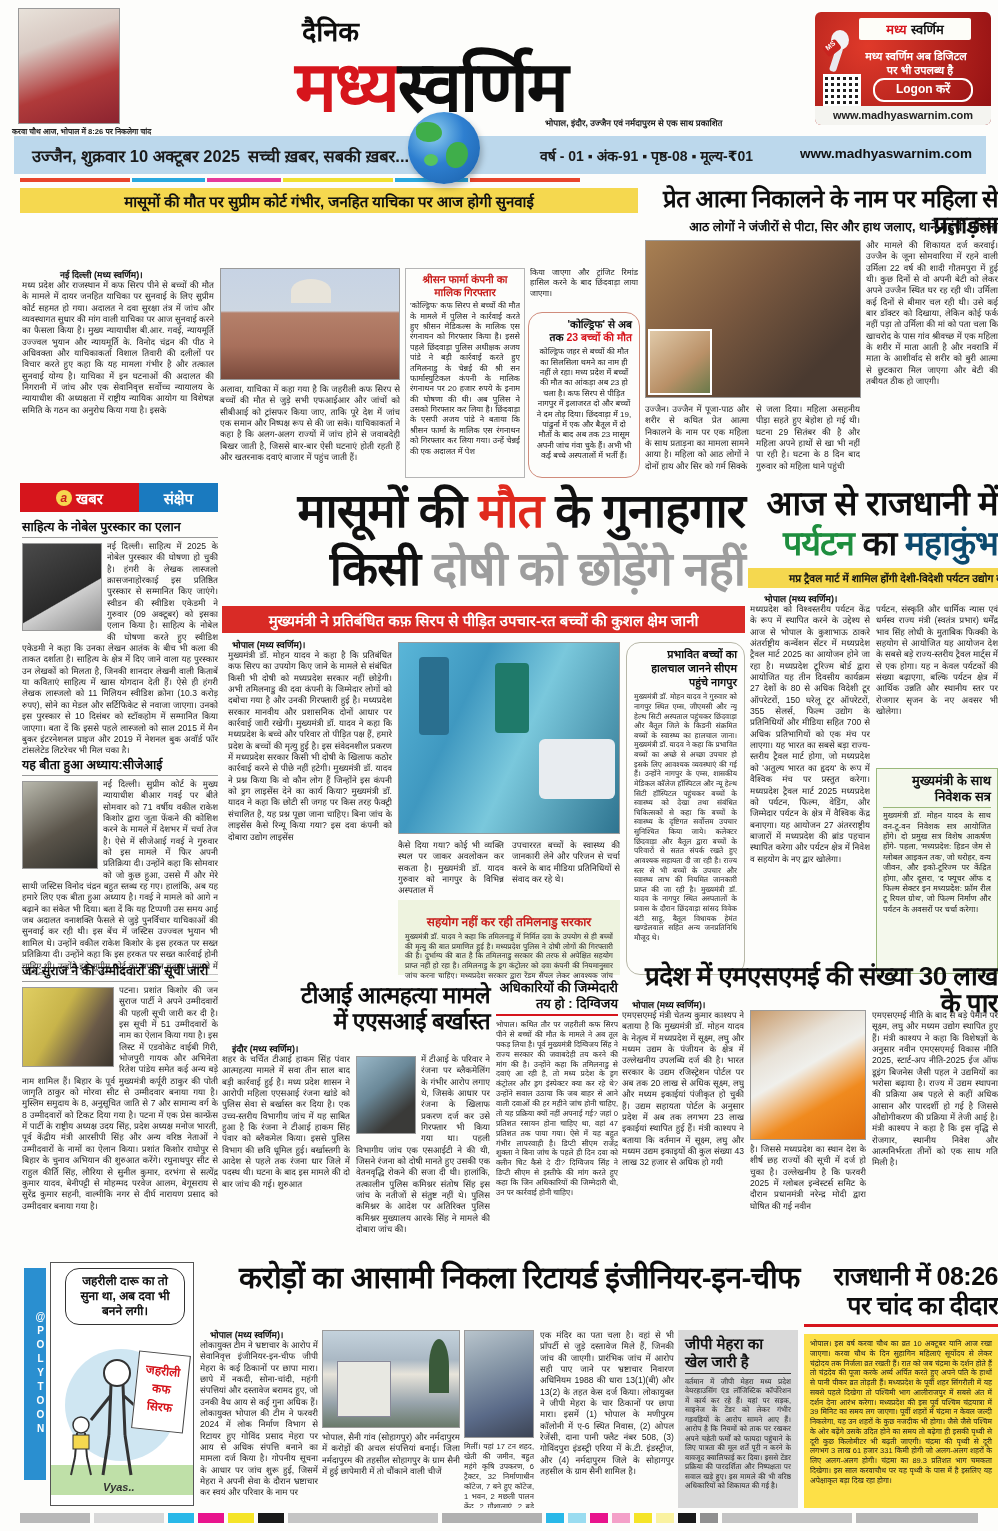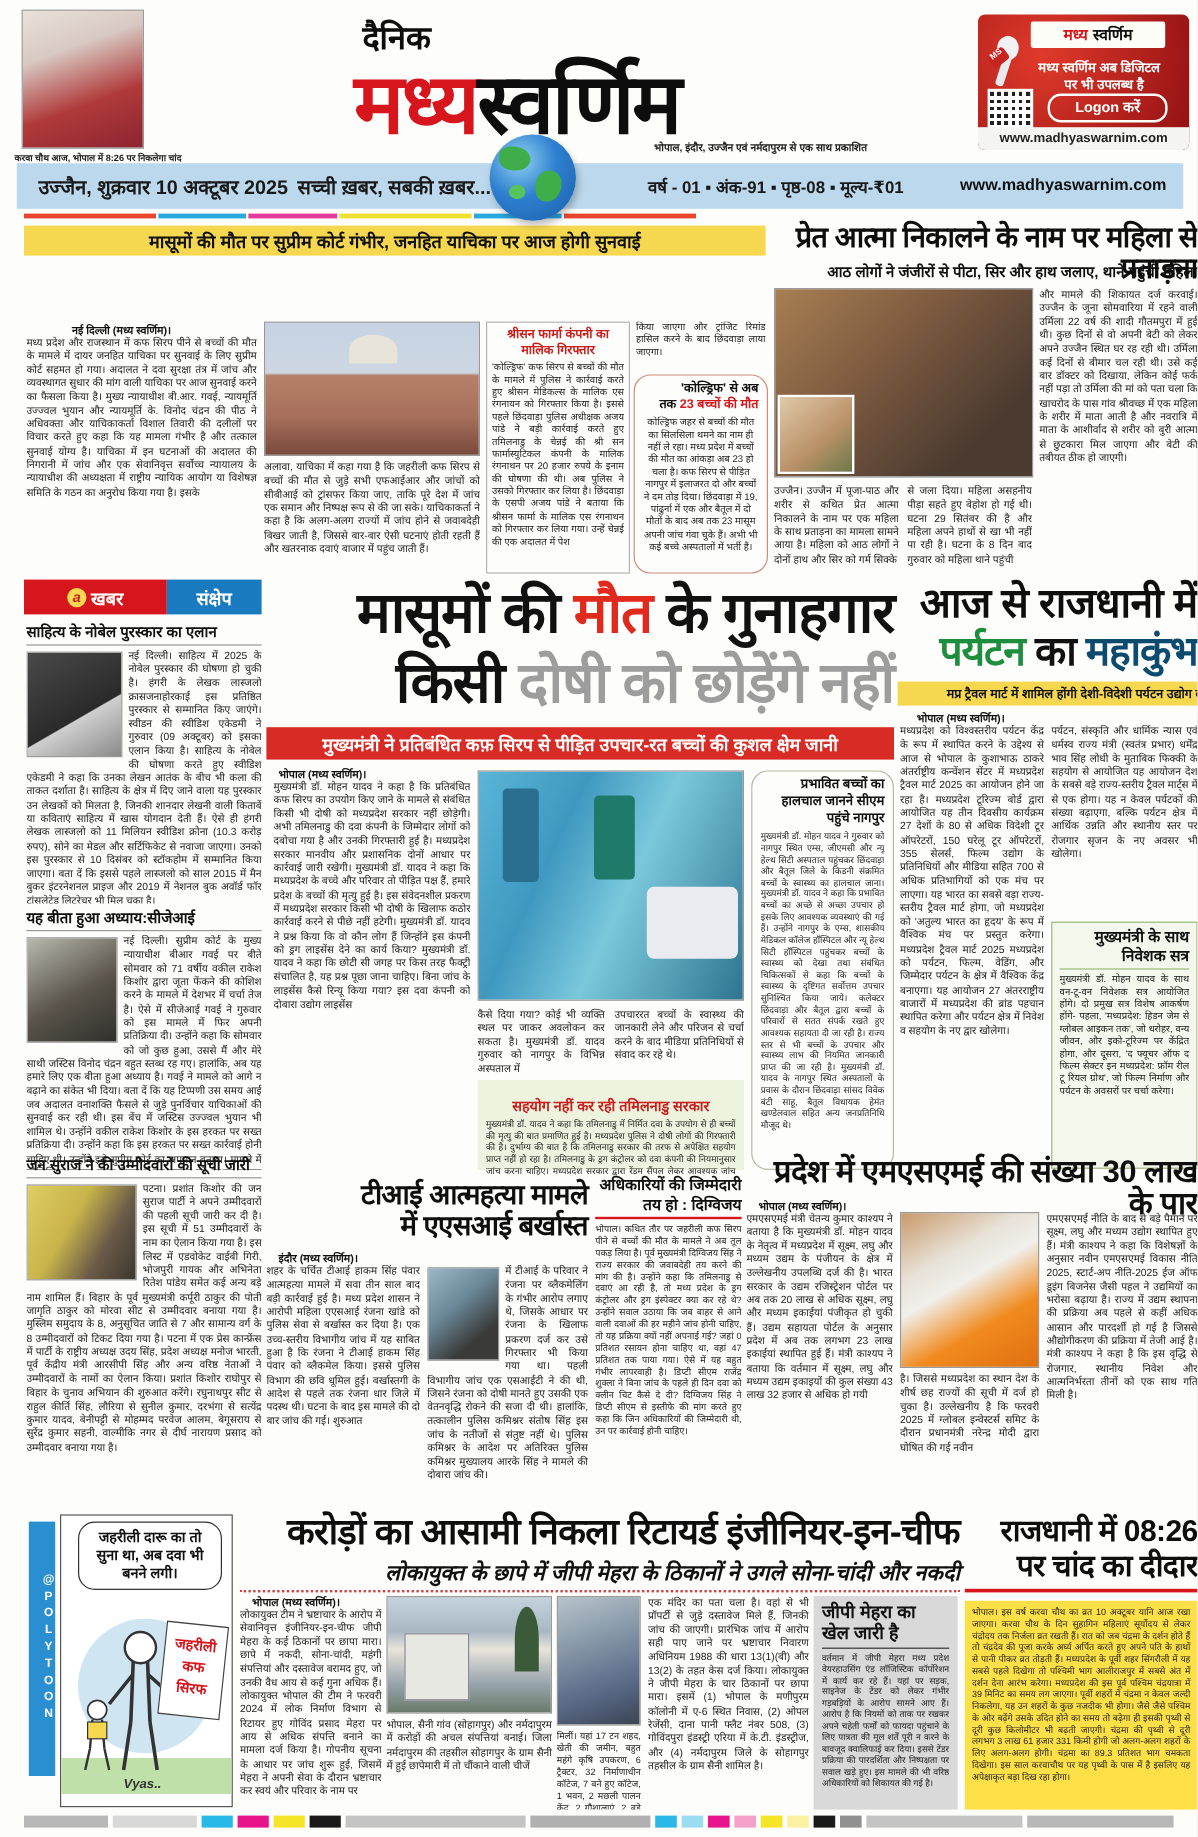--- a/index.html
+++ b/index.html
@@ -230,22 +230,20 @@
       </svg>
       <div style="position:absolute;right:6px;top:28px;width:52px;height:78px;background:#fff;border:1.5px solid #444;transform:rotate(6deg);
                   color:#d6151c;font-weight:bold;font-size:12px;text-align:center;padding-top:8px;box-sizing:border-box;line-height:1.5;">
         <span>जहरीली</span><br><span>कफ</span><br><span>सिरफ</span>
       </div>
       <div style="position:absolute;left:52px;bottom:2px;font-style:italic;font-size:11px;font-weight:bold;color:#333;">Vyas..</div>
     </div>
   </div>
 
   <div class="abs hl center" style="left:200px;top:1262px;width:600px;font-size:30px;line-height:1.05;">करोड़ों का आसामी निकला रिटायर्ड इंजीनियर-इन-चीफ</div>
-  <div class="abs center" style="left:200px;top:1298px;width:600px;font-size:18px;font-weight:bold;font-style:italic;
-              border-bottom:2px dotted #c44;padding-bottom:3px;">लोकायुक्त के छापे में जीपी मेहरा के ठिकानों ने उगले सोना-चांदी और नकदी</div>
   <div class="abs" style="left:210px;top:1328px;width:140px;font-weight:bold;font-size:9px;">भोपाल (मध्य स्वर्णिम)।</div>
   <div class="abs col" style="left:200px;top:1340px;width:118px;height:168px;">लोकायुक्त टीम ने भ्रष्टाचार के आरोप में सेवानिवृत्त इंजीनियर-इन-चीफ जीपी मेहरा के कई ठिकानों पर छापा मारा। छापे में नकदी, सोना-चांदी, महंगी संपत्तियां और दस्तावेज बरामद हुए, जो उनकी वैध आय से कई गुना अधिक हैं। लोकायुक्त भोपाल की टीम ने फरवरी 2024 में लोक निर्माण विभाग से रिटायर हुए गोविंद प्रसाद मेहरा पर आय से अधिक संपत्ति बनाने का मामला दर्ज किया है। गोपनीय सूचना के आधार पर जांच शुरू हुई, जिसमें मेहरा ने अपनी सेवा के दौरान भ्रष्टाचार कर स्वयं और परिवार के नाम पर</div>
   <div class="abs photo" style="left:322px;top:1330px;width:138px;height:98px;background:linear-gradient(180deg,#c4d2dc 0%,#aab8c4 30%,#e8e4da 45%,#98a4ac 75%,#6a7a6a 100%);">
     <div style="position:absolute;left:14px;top:30px;width:52px;height:54px;background:#e8e8e2;border:1px solid #889;"></div>
     <div style="position:absolute;right:10px;top:8px;width:20px;height:54px;background:#3a5a3a;border-radius:50% 50% 0 0;"></div>
   </div>
   <div class="abs col" style="left:322px;top:1432px;width:138px;height:76px;">भोपाल, सैनी गांव (सोहागपुर) और नर्मदापुरम में करोड़ों की अचल संपत्तियां बनाई। जिला नर्मदापुरम की तहसील सोहागपुर के ग्राम सैनी में हुई छापेमारी में तो चौंकाने वाली चीजें</div>
   <div class="abs photo" style="left:464px;top:1330px;width:70px;height:108px;background:linear-gradient(160deg,#b8c4cc 0%,#8898a8 35%,#5a6a88 70%,#3c4454 100%);"></div>
   <div class="abs col" style="left:464px;top:1442px;width:70px;height:66px;font-size:7.6px;">मिलीं। यहां 17 टन शहद, खेती की जमीन, बहुत महंगे कृषि उपकरण, 6 ट्रैक्टर, 32 निर्माणाधीन कॉटेज, 7 बने हुए कॉटेज, 1 भवन, 2 मछली पालन केंद्र, 2 गौशालाएं, 2 बड़े तालाब और</div>
   <div class="abs col" style="left:540px;top:1330px;width:134px;height:178px;">एक मंदिर का पता चला है। वहां से भी प्रॉपर्टी से जुड़े दस्तावेज मिले हैं, जिनकी जांच की जाएगी। प्रारंभिक जांच में आरोप सही पाए जाने पर भ्रष्टाचार निवारण अधिनियम 1988 की धारा 13(1)(बी) और 13(2) के तहत केस दर्ज किया। लोकायुक्त ने जीपी मेहरा के चार ठिकानों पर छापा मारा। इसमें (1) भोपाल के मणीपुरम कॉलोनी में ए-6 स्थित निवास, (2) ओपल रेजेंसी, दाना पानी फ्लैट नंबर 508, (3) गोविंदपुरा इंडस्ट्री एरिया में के.टी. इंडस्ट्रीज, और (4) नर्मदापुरम जिले के सोहागपुर तहसील के ग्राम सैनी शामिल है।</div>

